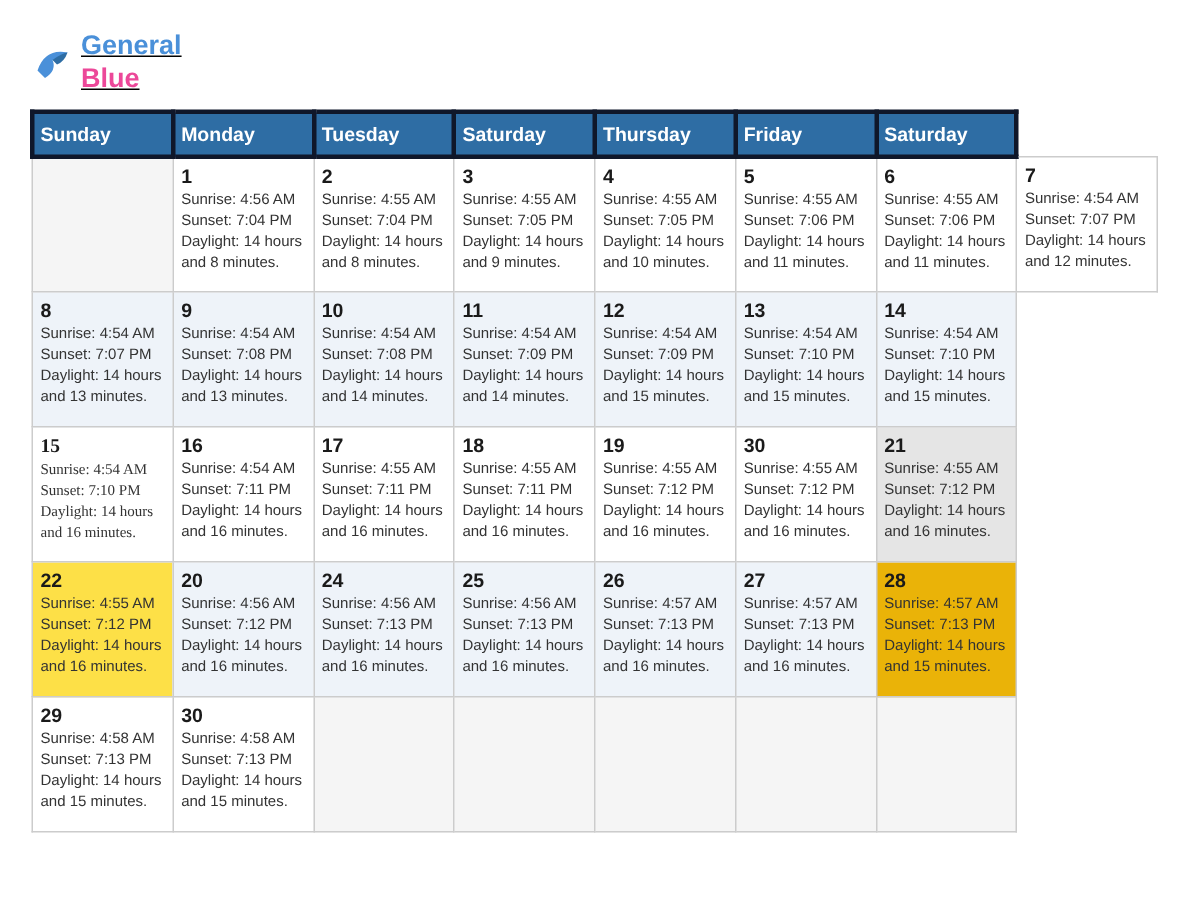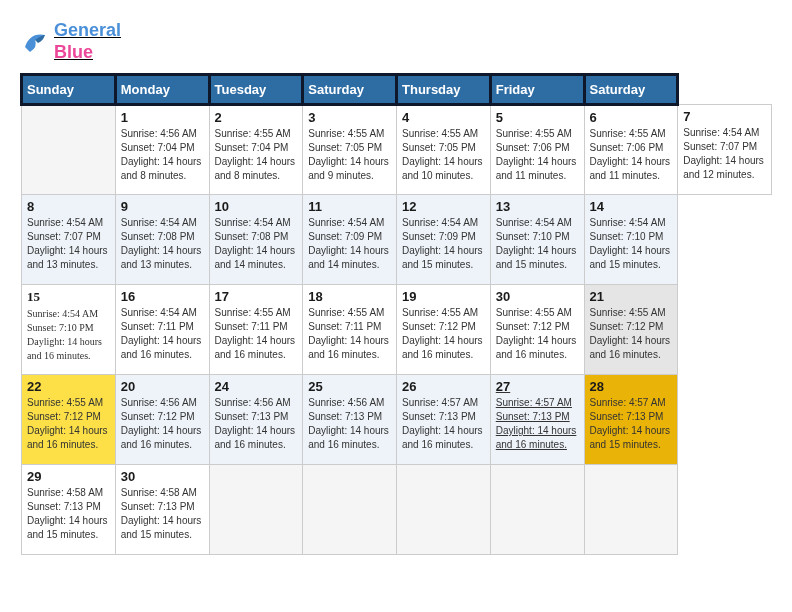--- a/index.html
+++ b/index.html
@@ -177,21 +177,21 @@
         <td style="background: #fde047; margin-top: 31px;"><span class="day-num">22</span>
 <span class="day-info">Sunrise: 4:55 AM<br>Sunset: 7:12 PM<br>Daylight: 14 hours and 16 minutes.</span></td>
         <td style="background: rgb(238, 243, 249);"><span class="day-num">20</span>
 <span class="day-info">Sunrise: 4:56 AM<br>Sunset: 7:12 PM<br>Daylight: 14 hours and 16 minutes.</span></td>
         <td style="background: rgb(238, 243, 249);"><span class="day-num">24</span>
 <span class="day-info">Sunrise: 4:56 AM<br>Sunset: 7:13 PM<br>Daylight: 14 hours and 16 minutes.</span></td>
         <td style="background: rgb(238, 243, 249);"><span class="day-num">25</span>
 <span class="day-info">Sunrise: 4:56 AM<br>Sunset: 7:13 PM<br>Daylight: 14 hours and 16 minutes.</span></td>
         <td style="background: rgb(238, 243, 249);"><span class="day-num">26</span>
 <span class="day-info">Sunrise: 4:57 AM<br>Sunset: 7:13 PM<br>Daylight: 14 hours and 16 minutes.</span></td>
-        <td style="background: rgb(238, 243, 249); text-decoration: underline;"><span class="day-num">27</span>
+        <td style="background: rgb(238, 243, 249);"><span class="day-num">27</span>
 <span class="day-info">Sunrise: 4:57 AM<br>Sunset: 7:13 PM<br>Daylight: 14 hours and 16 minutes.</span></td>
         <td style="background: #eab308;"><span class="day-num">28</span>
 <span class="day-info">Sunrise: 4:57 AM<br>Sunset: 7:13 PM<br>Daylight: 14 hours and 15 minutes.</span></td>
       </tr>
       <tr>
         <td style="background: rgb(255, 255, 255);"><span class="day-num">29</span>
 <span class="day-info">Sunrise: 4:58 AM<br>Sunset: 7:13 PM<br>Daylight: 14 hours and 15 minutes.</span></td>
         <td style="background: rgb(255, 255, 255);"><span class="day-num">30</span>
 <span class="day-info">Sunrise: 4:58 AM<br>Sunset: 7:13 PM<br>Daylight: 14 hours and 15 minutes.</span></td>
         <td class="empty"></td>

